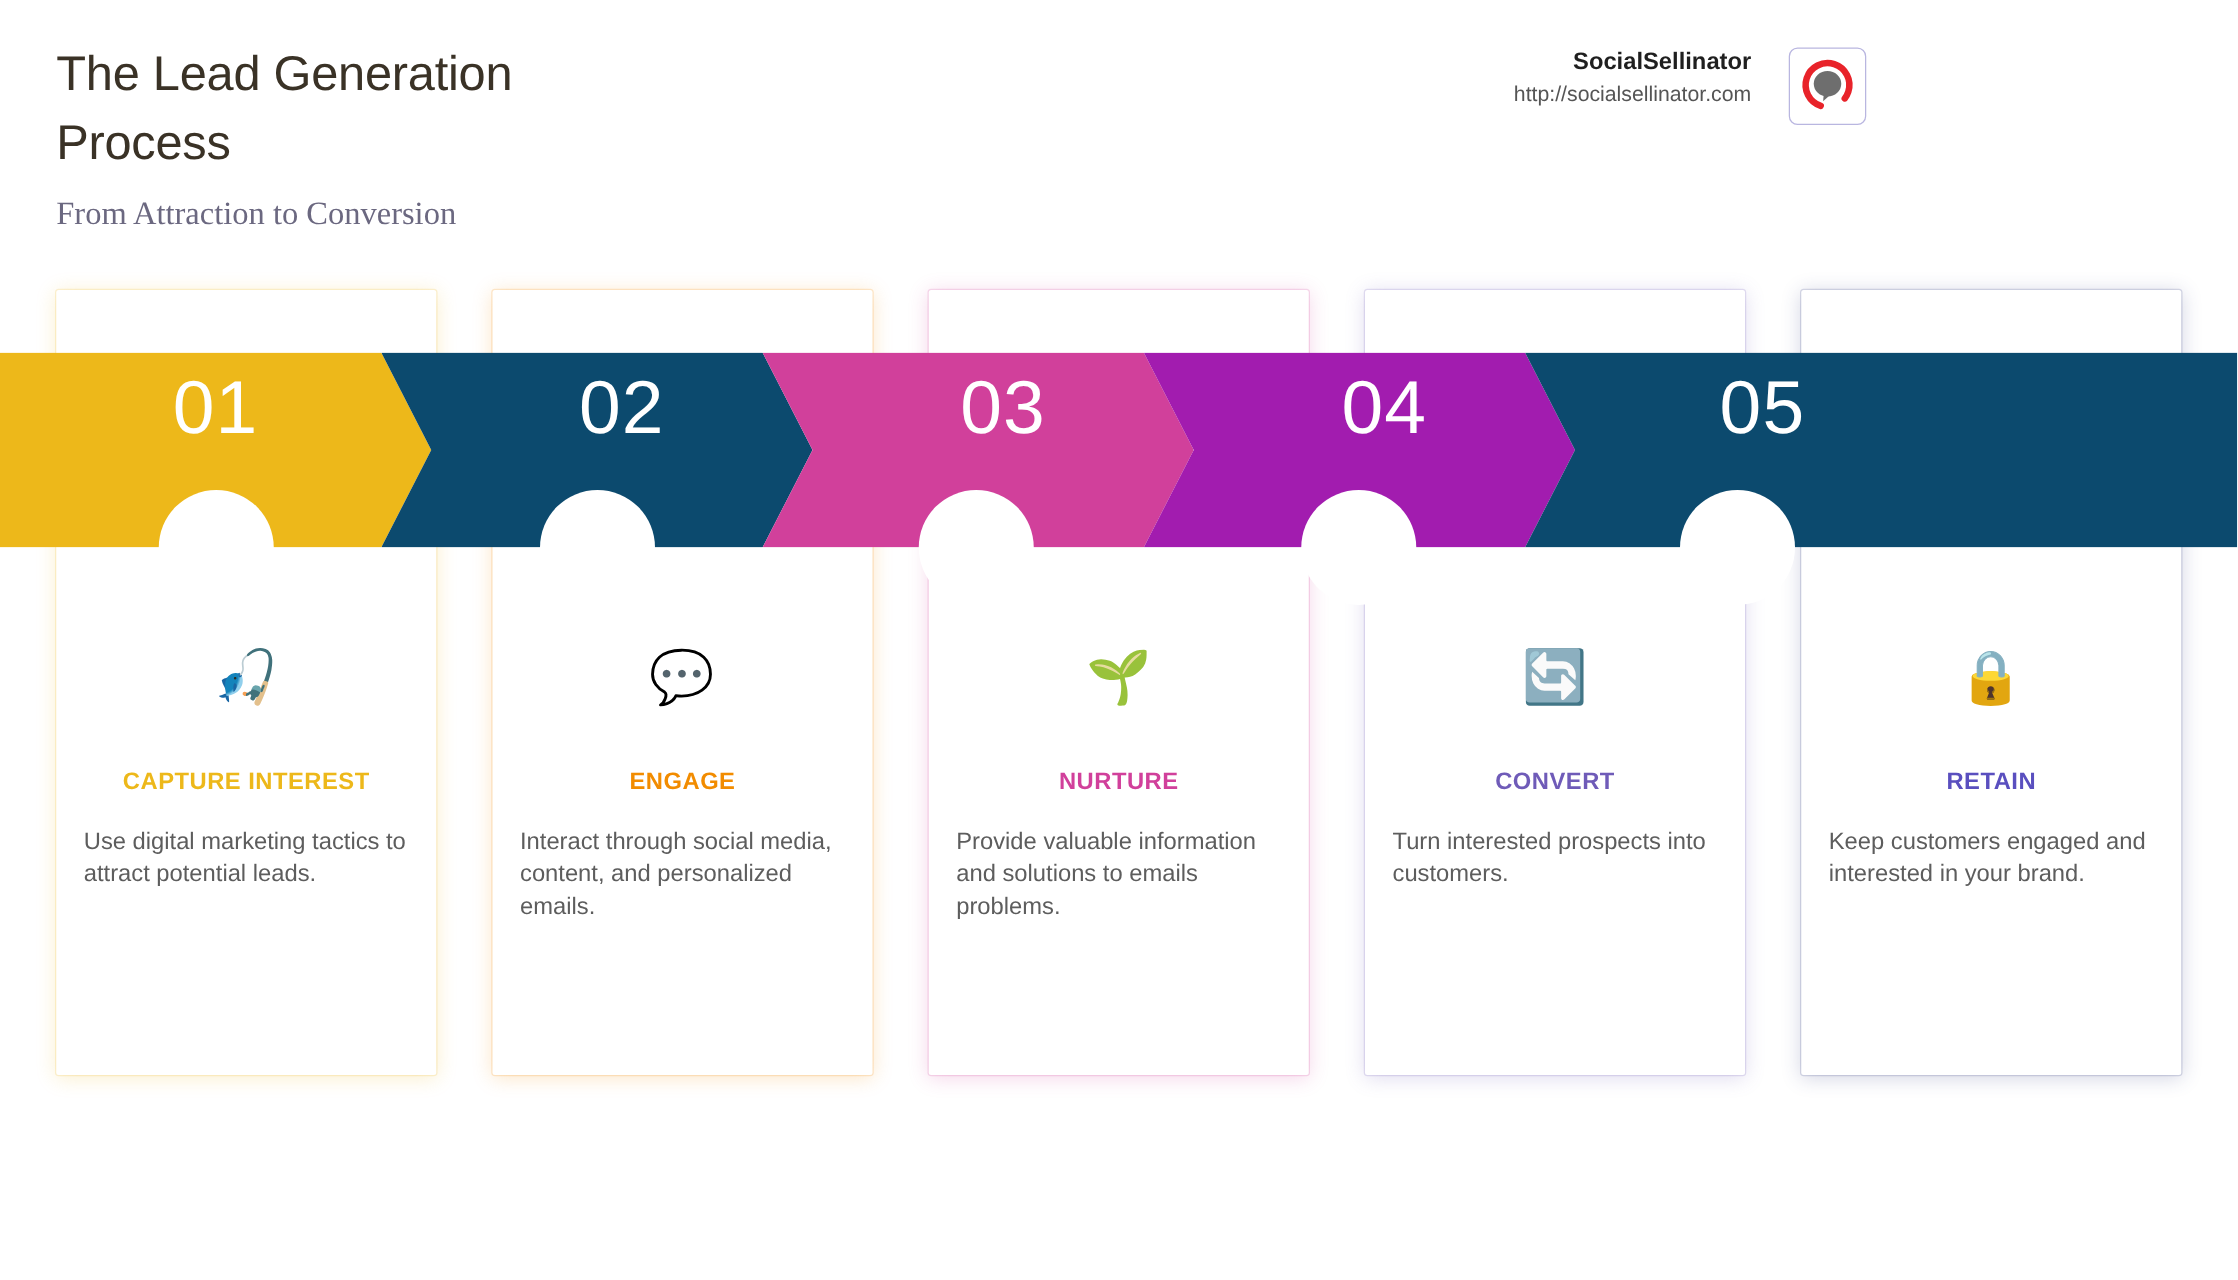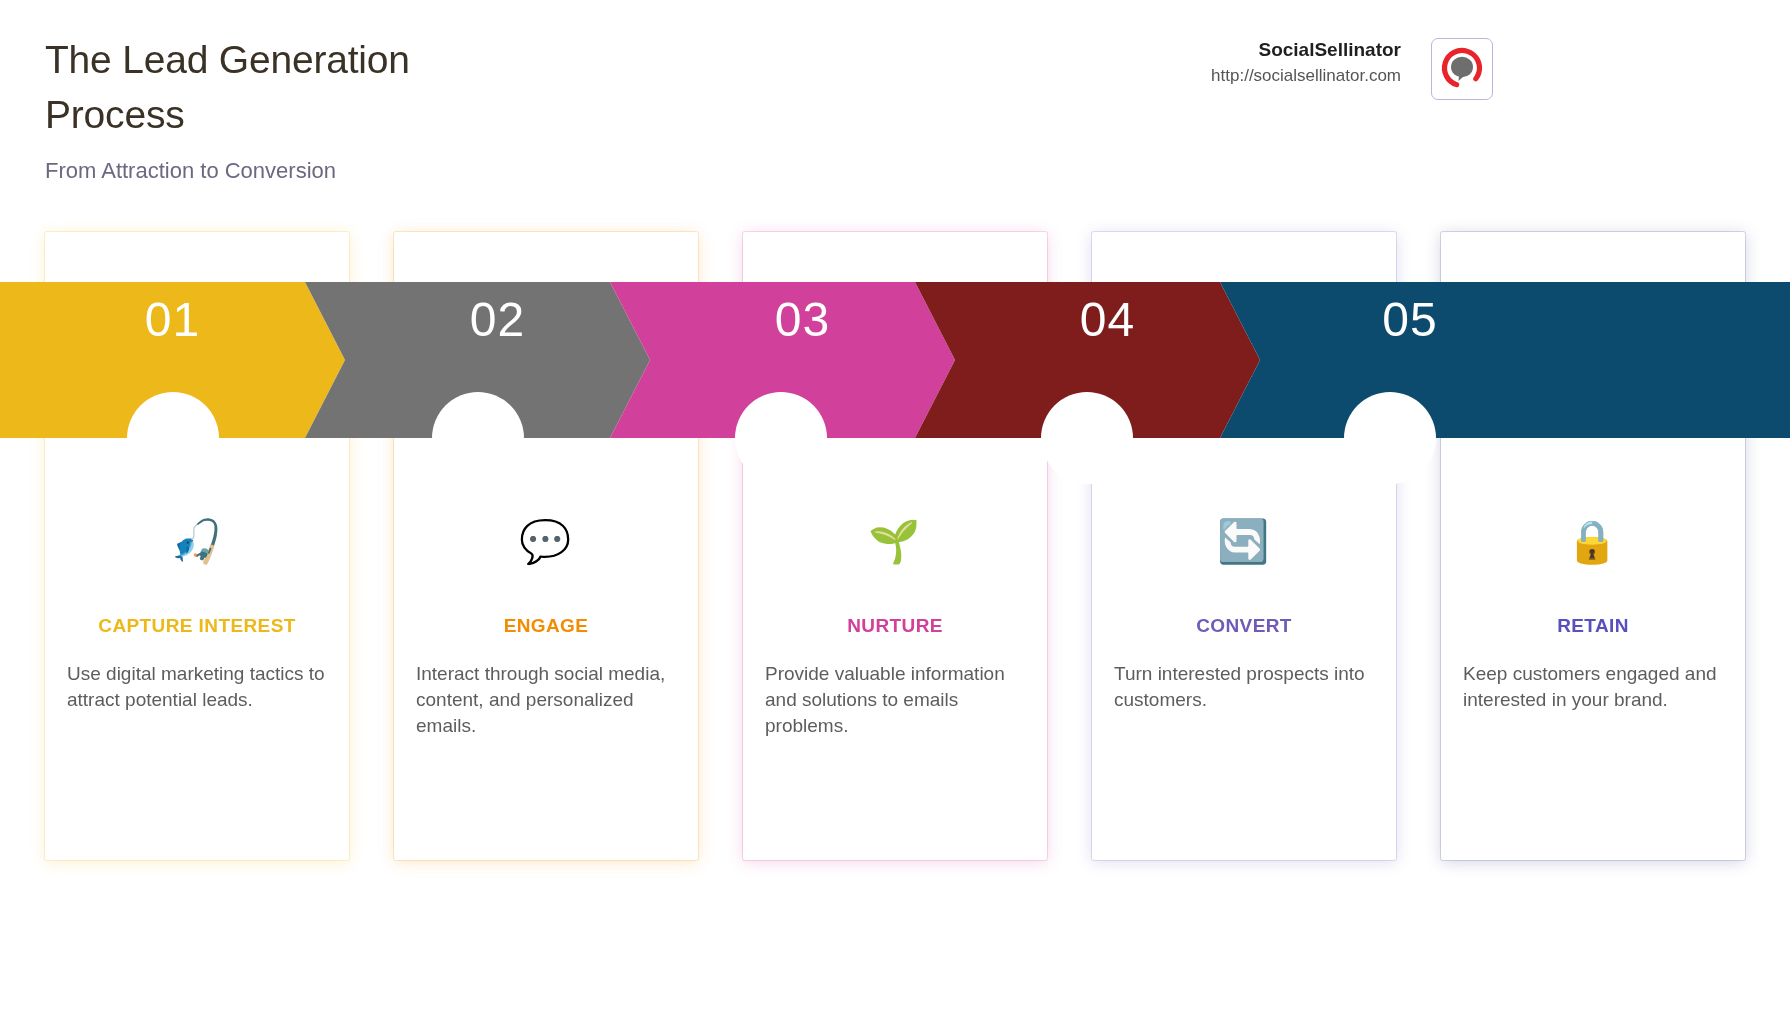--- a/index.html
+++ b/index.html
@@ -39,24 +39,25 @@
     font-size: 39px;
     line-height: 55px;
     font-weight: 400;
     color: #3a3226;
     letter-spacing: -0.2px;
     width: 380px;
   }
 
   .page-subtitle {
     margin-top: 16px;
-    font-size: 22px;
+    font-size: 26px;
     line-height: 26px;
     font-weight: 400;
     color: #6b6880;
+    font-family: Liberation Serif, serif;
   }
 
   .brand {
     position: absolute;
     right: 45px;
     top: 38px;
     display: flex;
     gap: 30px;
   }
 
@@ -183,35 +184,35 @@
     position: absolute;
     top: 0;
     height: 156px;
     display: flex;
     align-items: flex-start;
     justify-content: center;
   }
 
   .band .num {
     margin-top: 14px;
-    font-size: 48px;
+    font-size: 60px;
     line-height: 1;
     font-weight: 400;
     color: #ffffff;
     letter-spacing: 1px;
     user-select: none;
   }
 
   .b1 { left: 0;      width: 345px;  background: #EDB81A;
         clip-path: polygon(0 0, 305px 0, 345px 50%, 305px 100%, 0 100%); }
-  .b2 { left: 305px;  width: 345px;  background: #737373;
+  .b2 { left: 305px;  width: 345px;  background: #0c4a6e;
         clip-path: polygon(0 0, 305px 0, 345px 50%, 305px 100%, 0 100%, 40px 50%); }
   .b3 { left: 610px;  width: 345px;  background: #D1409B;
         clip-path: polygon(0 0, 305px 0, 345px 50%, 305px 100%, 0 100%, 40px 50%); }
-  .b4 { left: 915px;  width: 345px;  background: #7f1d1d;
+  .b4 { left: 915px;  width: 345px;  background: #a21caf;
         clip-path: polygon(0 0, 305px 0, 345px 50%, 305px 100%, 0 100%, 40px 50%); }
   .b5 { left: 1220px; width: 570px;  background: #0c4a6e;
         clip-path: polygon(0 0, 570px 0, 570px 100%, 0 100%, 40px 50%); }
 
   .b2 .num, .b3 .num, .b4 .num { transform: translateX(20px); }
   .b5 .num { transform: translateX(-95px); }
 
   
   .notch {
     position: absolute;

